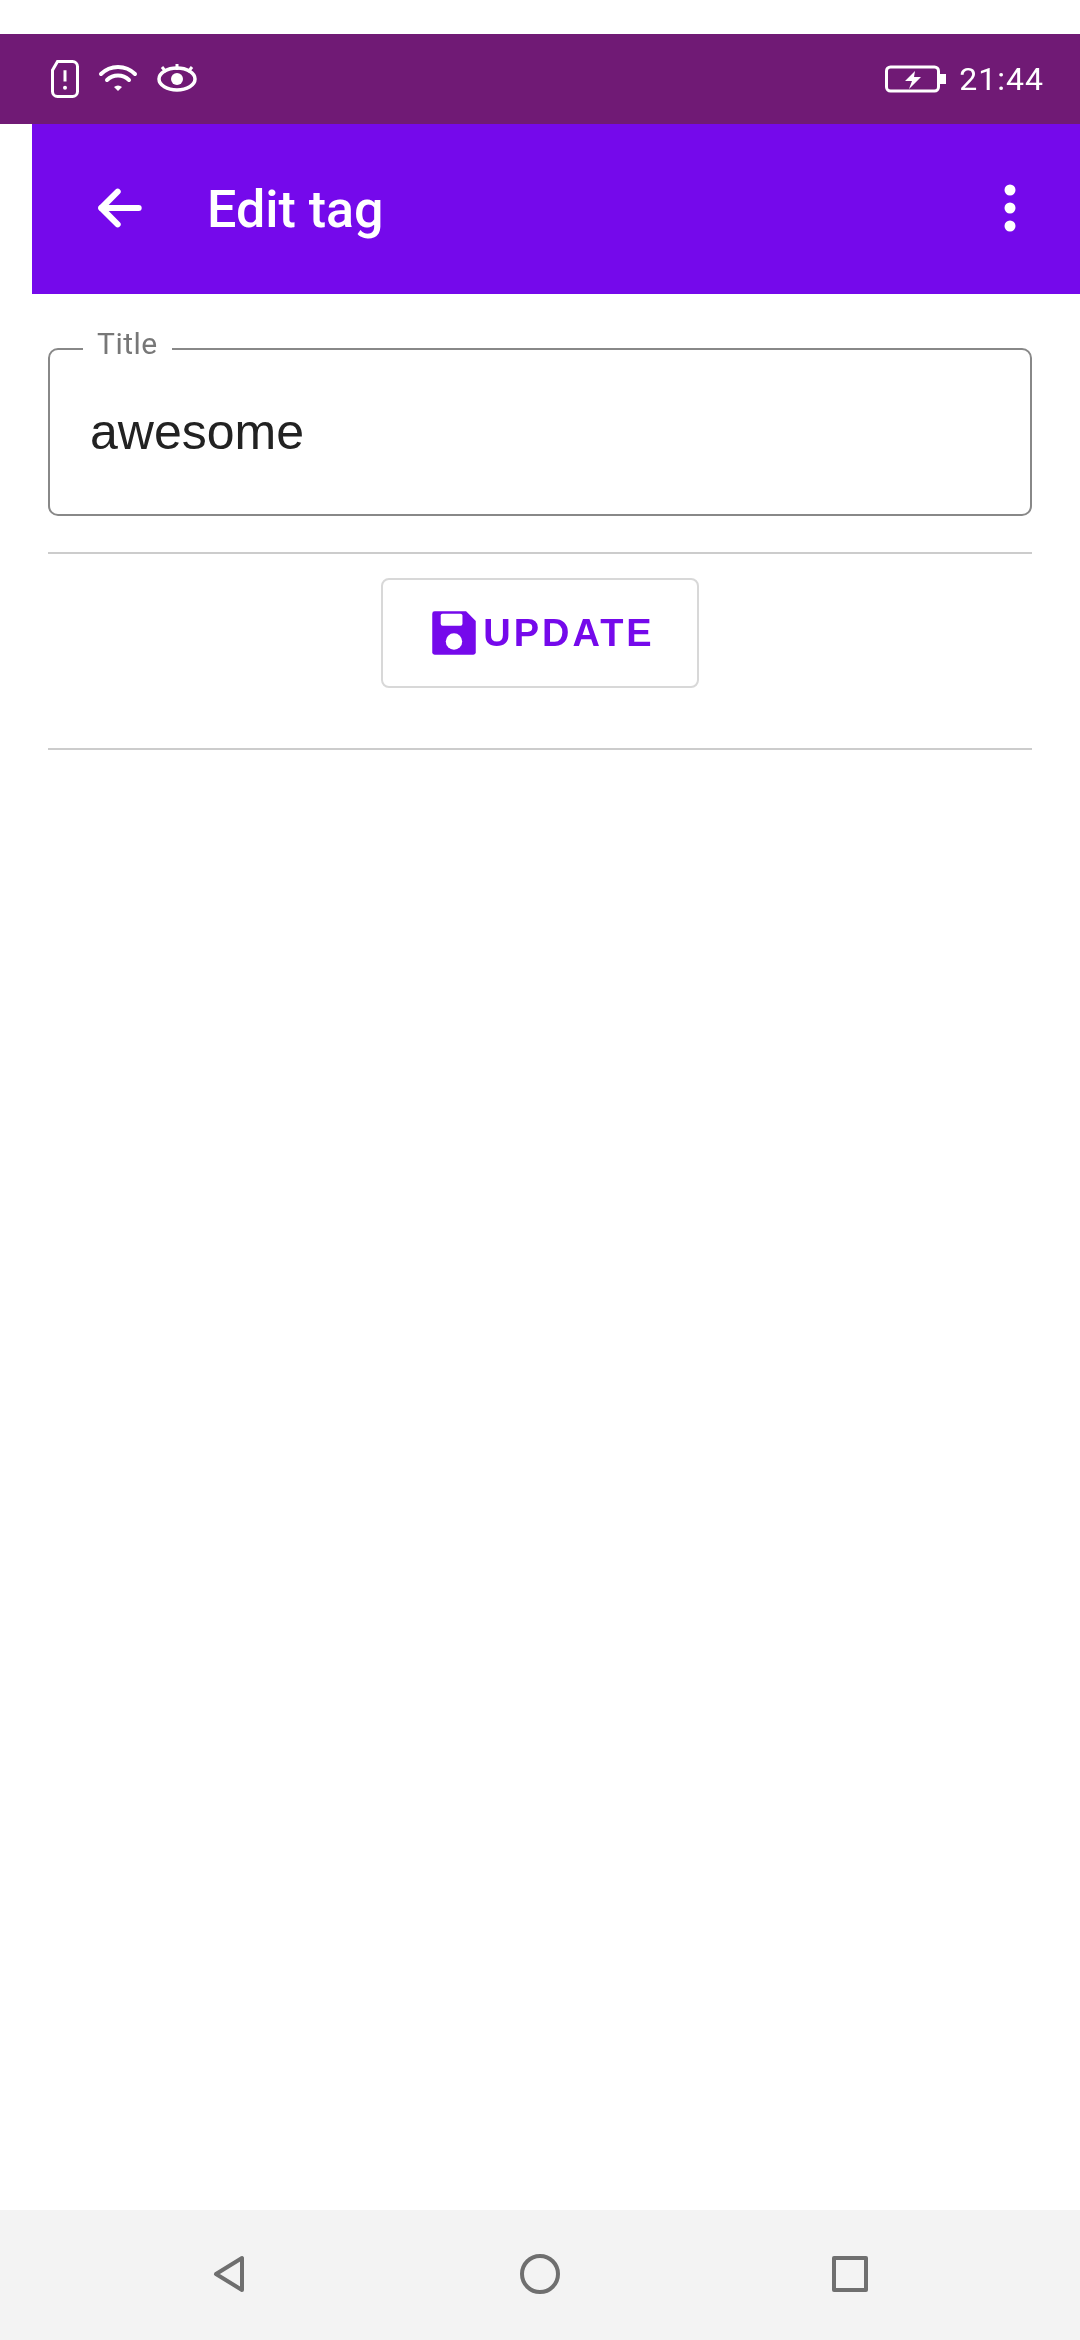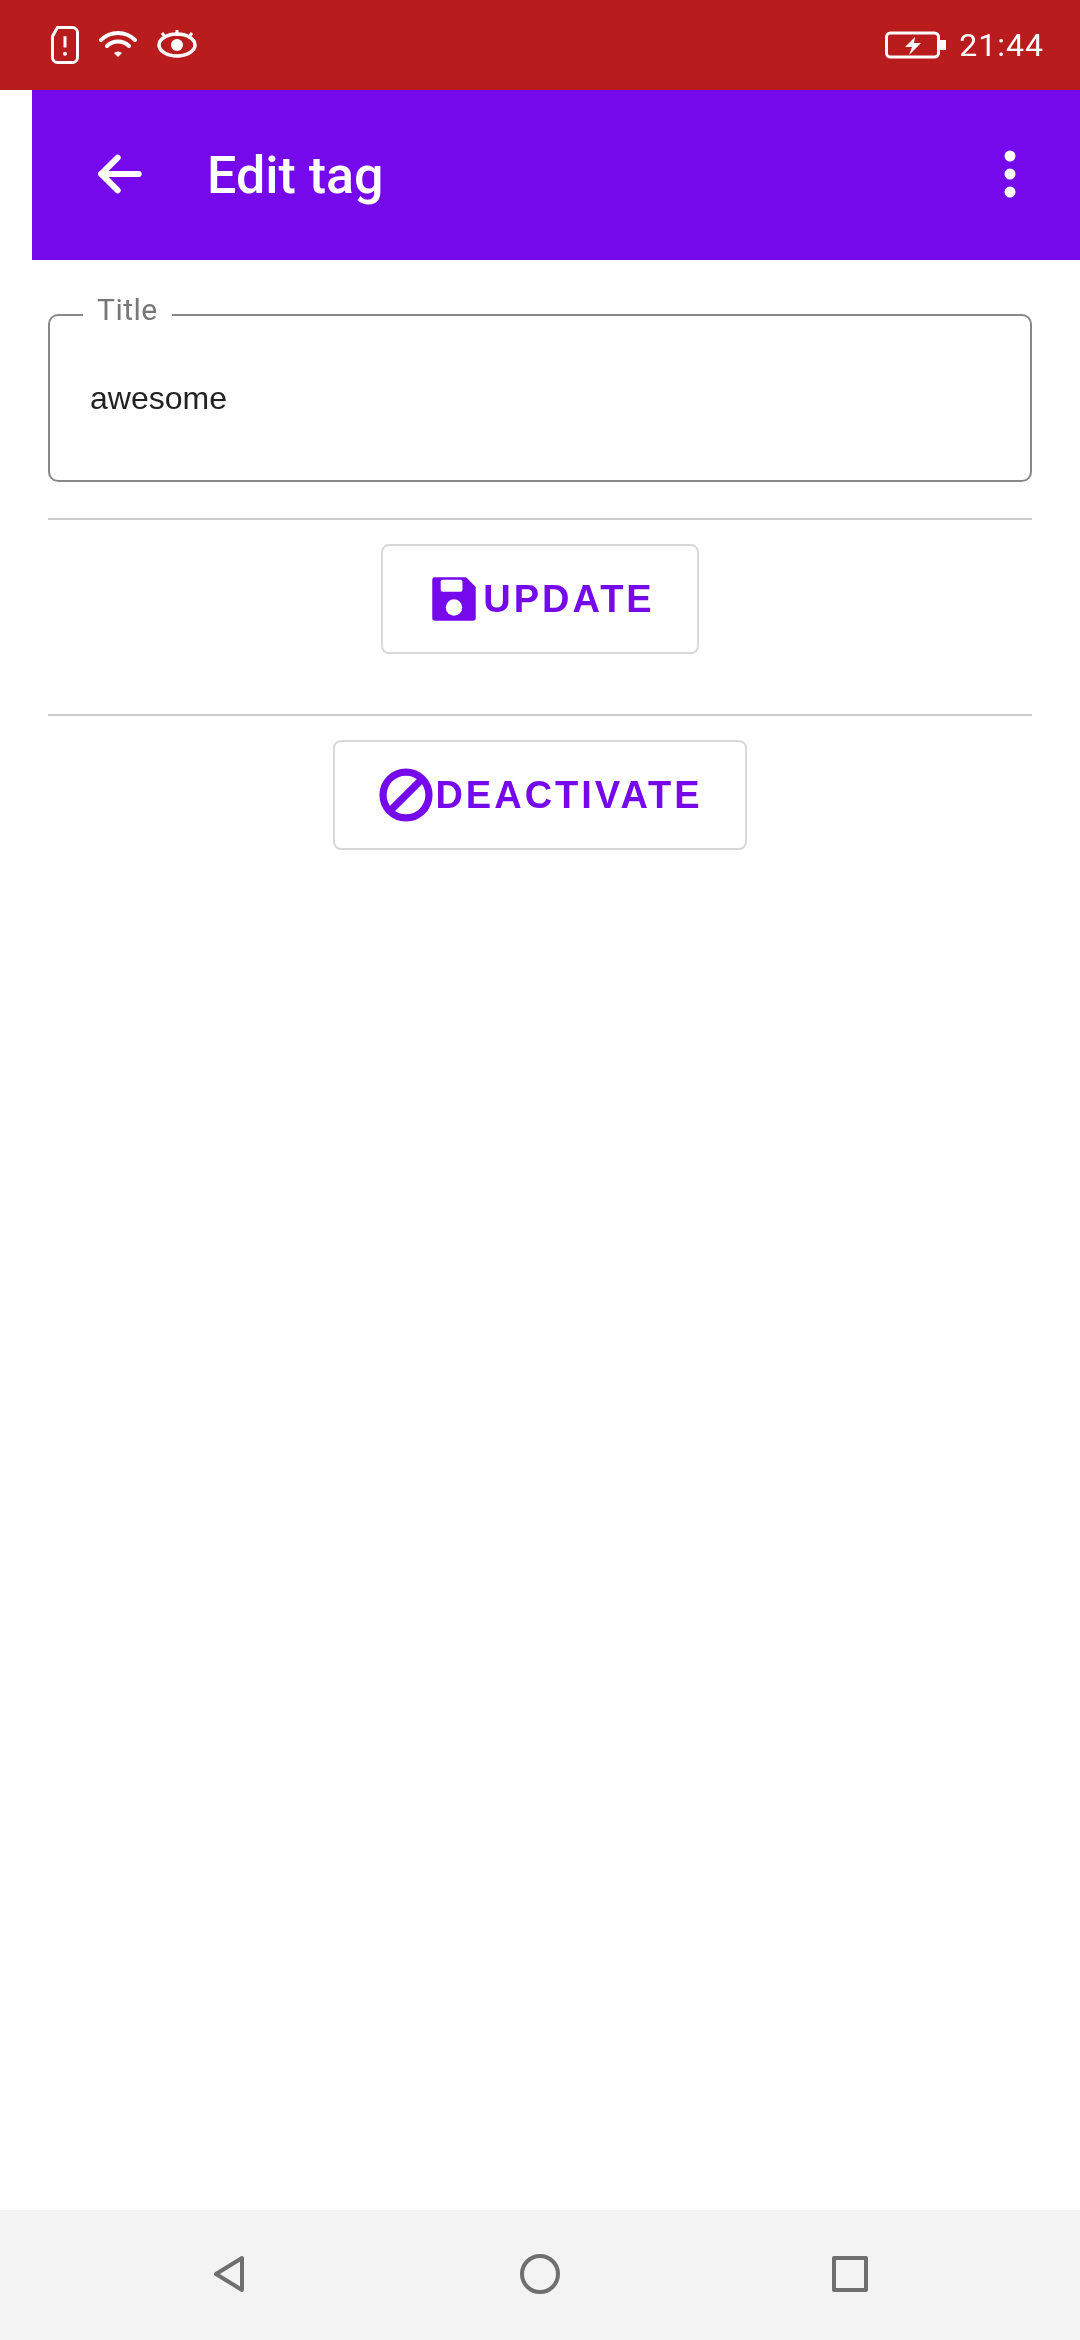--- a/index.html
+++ b/index.html
@@ -1,38 +1,38 @@
 <!DOCTYPE html>
 <html><head>
 <meta charset="utf-8">
 <style>
   * { box-sizing: border-box; margin: 0; padding: 0; }
   html, body { width: 1080px; height: 2340px; font-family: Roboto, "Segoe UI", Arial, sans-serif; background:#ffffff; overflow:hidden; }
   .screen { width:1080px; height:2340px; display:flex; flex-direction:column; background:#ffffff; }
 
   
-  .status-bar { height:90px; background:#b91c1c; color:#ffffff; display:flex; align-items:center; justify-content:space-between; padding:0 36px 0 50px; font-size:32px; }
+  .status-bar { height:90px; background:#701a75; color:#ffffff; display:flex; align-items:center; justify-content:space-between; padding:0 36px 0 50px; font-size:32px;margin-top:34px; }
   .status-left { display:flex; align-items:center; gap:18px; }
   .status-right { display:flex; align-items:center; gap:10px; }
   .status-time { font-size:32px; letter-spacing:1px; }
   .sb-icon { display:inline-flex; }
 
   
   .app-bar { height:170px; background:#7509eb; color:#ffffff; display:flex; align-items:center; padding:0 30px 0 40px;margin-left:32px; }
   .app-bar .back { width:95px; height:95px; display:flex; align-items:center; justify-content:center; border:none; background:transparent; color:#fff; cursor:pointer;}
   .app-bar .title { font-size:52px; font-weight:500; margin-left:40px; flex:1; }
   .app-bar .overflow { width:80px; height:95px; display:flex; align-items:center; justify-content:center; border:none; background:transparent; color:#fff; cursor:pointer; }
 
   
   .content { flex:1; background:#ffffff; display:flex; flex-direction:column; align-items:stretch; }
 
   
   .field-wrap { position:relative; margin:54px 48px 0 48px;border-radius:16px; }
   .field-label { position:absolute; top:-22px; left:35px; background:#ffffff; padding:0 14px; color:#777; font-size:30px; letter-spacing:0.5px; }
-  .text-field { width:100%; height:168px; border:2px solid #888; border-radius:10px; background:#fff; color:#222; font-size:32px; padding:0 40px; outline:none; }
+  .text-field { width:100%; height:168px; border:2px solid #888; border-radius:10px; background:#fff; color:#222; font-size:50px; padding:0 40px; outline:none; }
 
   .divider { height:2px; background:#cccccc; margin:36px 48px 0 48px; }
 
   .btn-row { display:flex; justify-content:center; padding:24px 0; }
   .btn { display:inline-flex; align-items:center; border:2px solid #d8d8d8; background:#ffffff; color:#7509eb; font-size:38px; font-weight:600; letter-spacing:3px; padding:24px 42px; border-radius:8px; cursor:pointer; }
   .btn .btn-icon { display:inline-flex; }
 
   
   .nav-bar { height:130px; background:#f3f3f3; display:flex; align-items:center; justify-content:space-evenly; }
   .nav-btn { width:160px; height:90px; display:flex; align-items:center; justify-content:center; border:none; background:transparent; cursor:pointer; }
@@ -118,31 +118,20 @@
             <rect x="6.5" y="4" width="9" height="5" rx="0.8" fill="#ffffff"></rect>
             <circle cx="12" cy="15.5" r="3.4" fill="#ffffff"></circle>
           </svg>
         </span>
         <span>UPDATE</span>
       </button>
     </div>
 
     <div class="divider"></div>
 
-    <div class="btn-row">
-      <button class="btn">
-        <span class="btn-icon">
-          <svg width="58" height="58" viewBox="0 0 24 24" fill="none" stroke="#7509eb" stroke-width="3">
-            <circle cx="12" cy="12" r="9.5"></circle>
-            <line x1="5.2" y1="18.8" x2="18.8" y2="5.2"></line>
-          </svg>
-        </span>
-        <span>DEACTIVATE</span>
-      </button>
-    </div>
 
   </div>
 
   <div class="nav-bar">
     <button class="nav-btn">
       <span>
         <svg width="48" height="48" viewBox="0 0 48 48" fill="none" stroke="#6f6f6f" stroke-width="4" stroke-linejoin="round">
           <polygon points="36,8 36,40 10,24"></polygon>
         </svg>
       </span>

